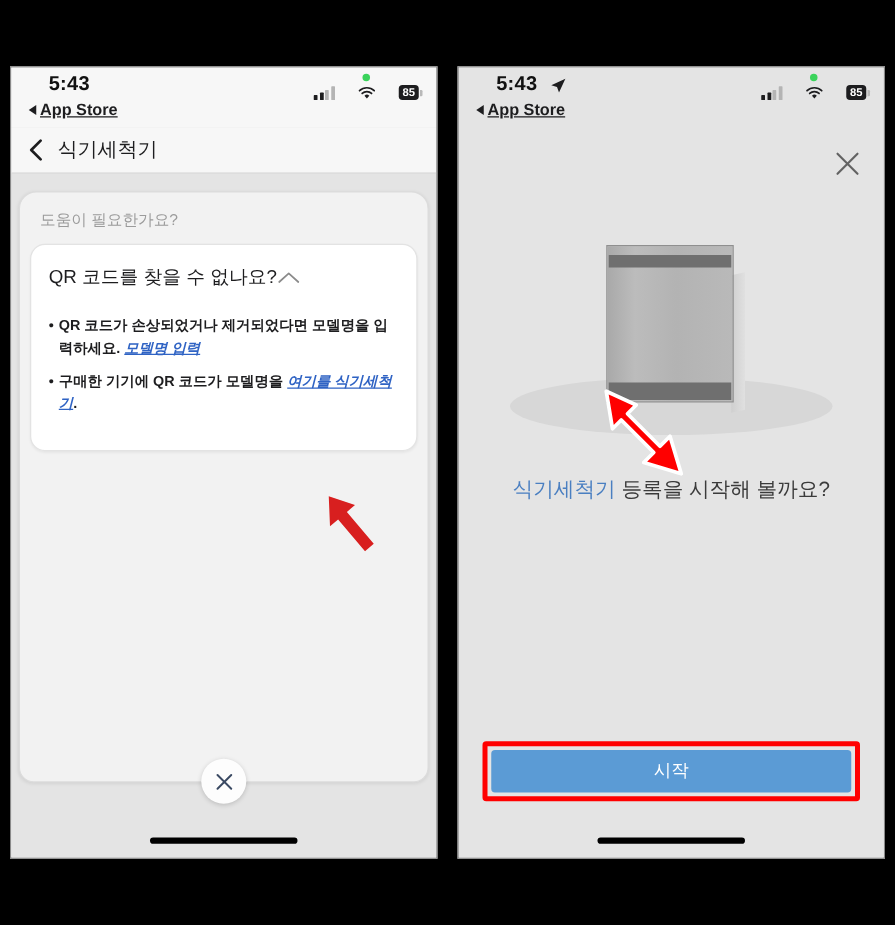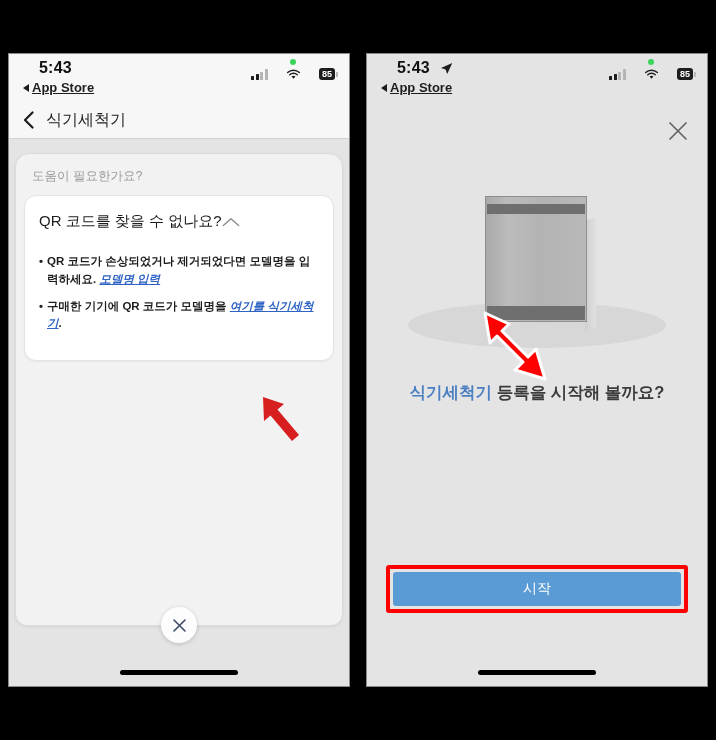--- a/index.html
+++ b/index.html
@@ -295,28 +295,28 @@
   }
 
   .headline {
     position: absolute;
     left: 28px; right: 28px;
     top: 278px;
     text-align: center;
     font-size: 16.5px;
     line-height: 1.5;
     color: #3b3b3b;
-    font-weight: bold;
+    font-weight: normal;
   }
   .headline .hl-blue { color: #4a7fc1; }
 
   .start-btn-wrap {
     position: absolute;
     left: 26px; right: 26px;
-    bottom: 80px;
+    bottom: 52px;
   }
   .start-btn {
     width: 100%;
     height: 34px;
     border: none;
     border-radius: 3px;
     background: #5b9bd5;
     color: #ffffff;
     font-size: 14px;
     font-family: inherit;

